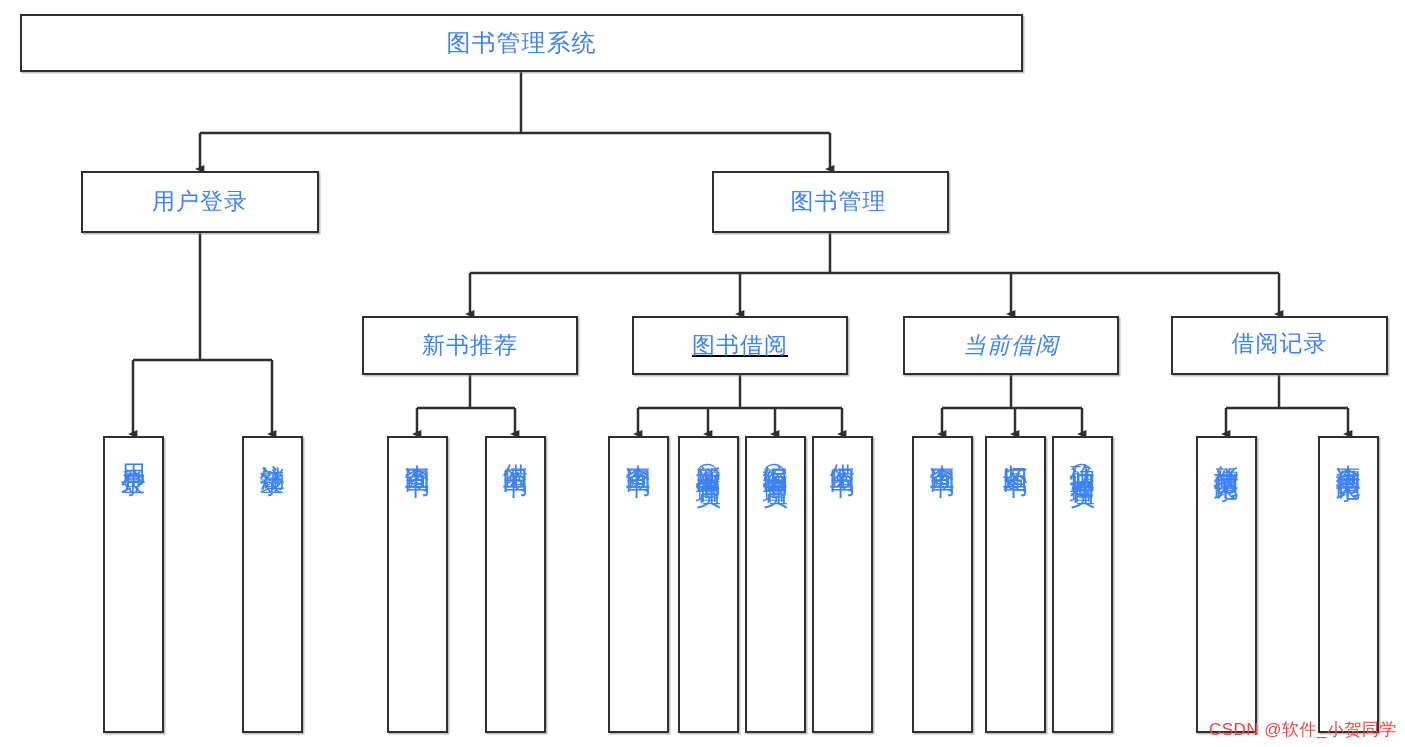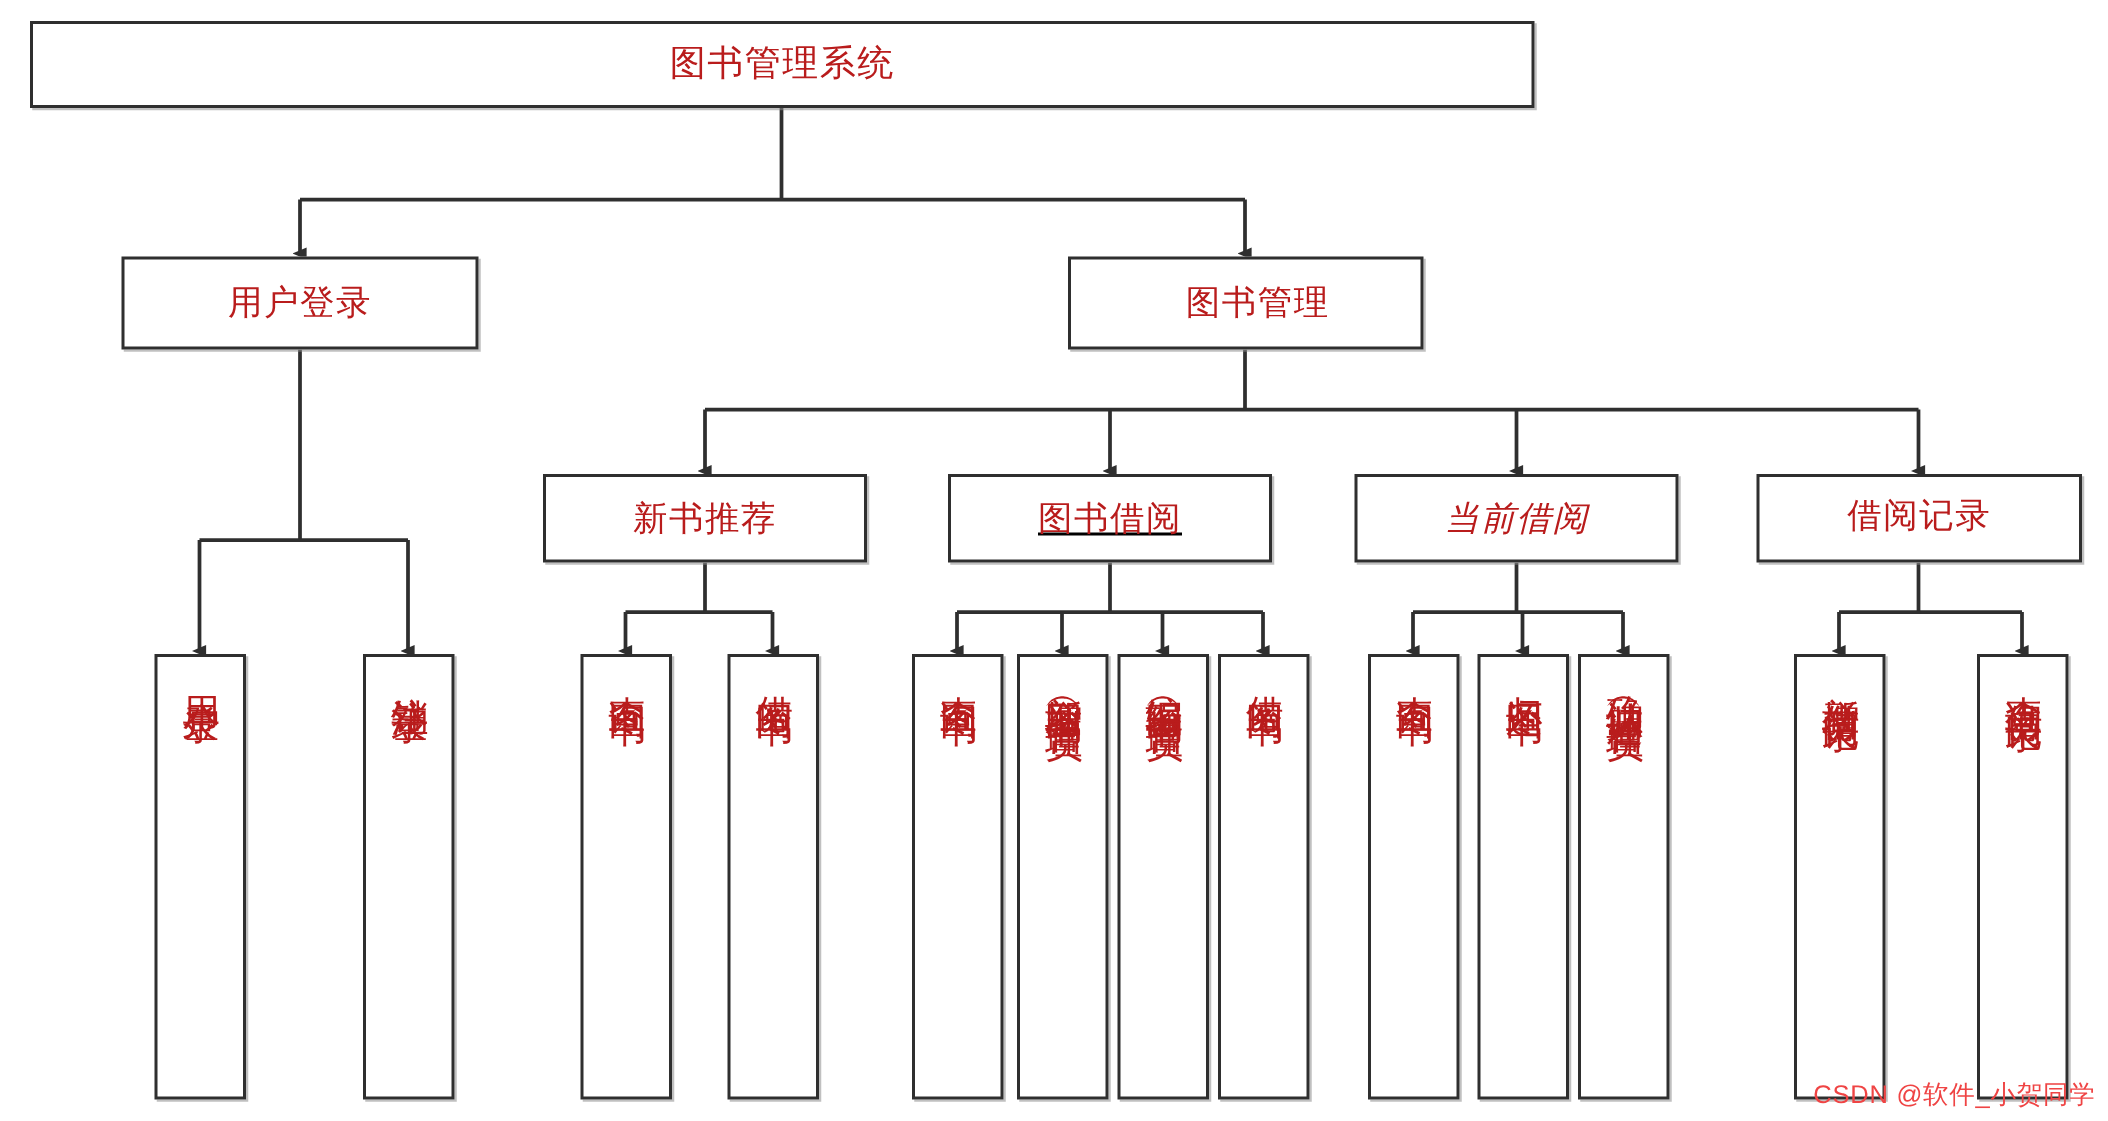--- a/index.html
+++ b/index.html
@@ -30,21 +30,21 @@
     position: absolute;
     box-sizing: border-box;
     border: 2.5px solid #2f2f2f;
     background: #ffffff;
     display: flex;
     align-items: center;
     justify-content: center;
     box-shadow: 1.5px 1.5px 0 0 rgba(140,140,140,0.55);
   }
   .node .node-label {
-    color: #b91c1c;
+    color: #3b82f6;
     letter-spacing: 1px;
     line-height: 1.18;
     text-align: center;
     white-space: nowrap;
   }
   .node.horizontal .node-label {
     font-size: 23px;
   }
   .node.root .node-label {
     font-size: 24px;

